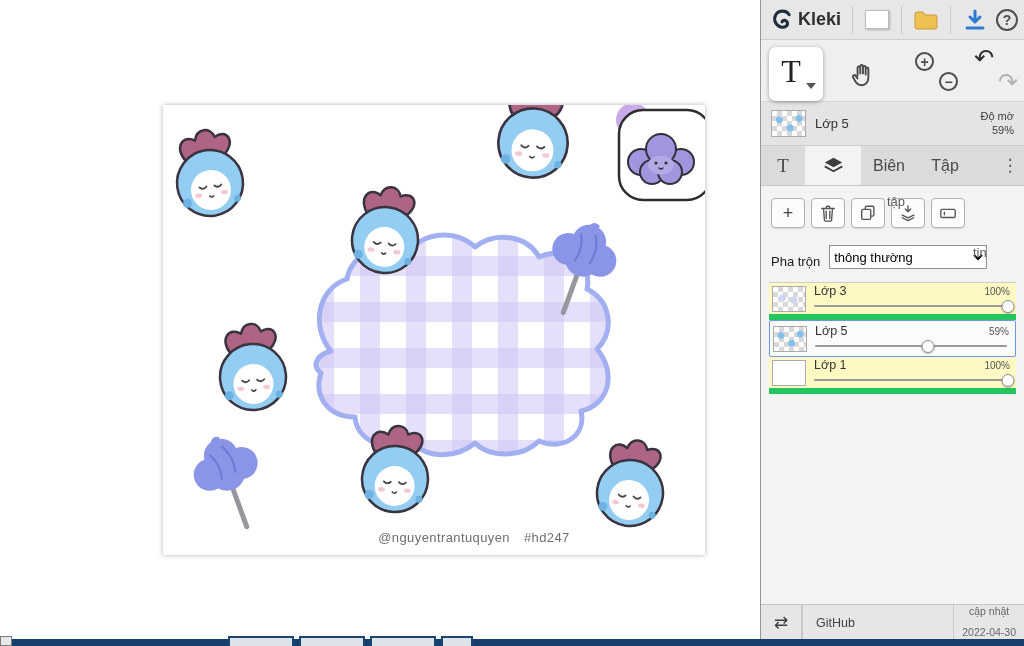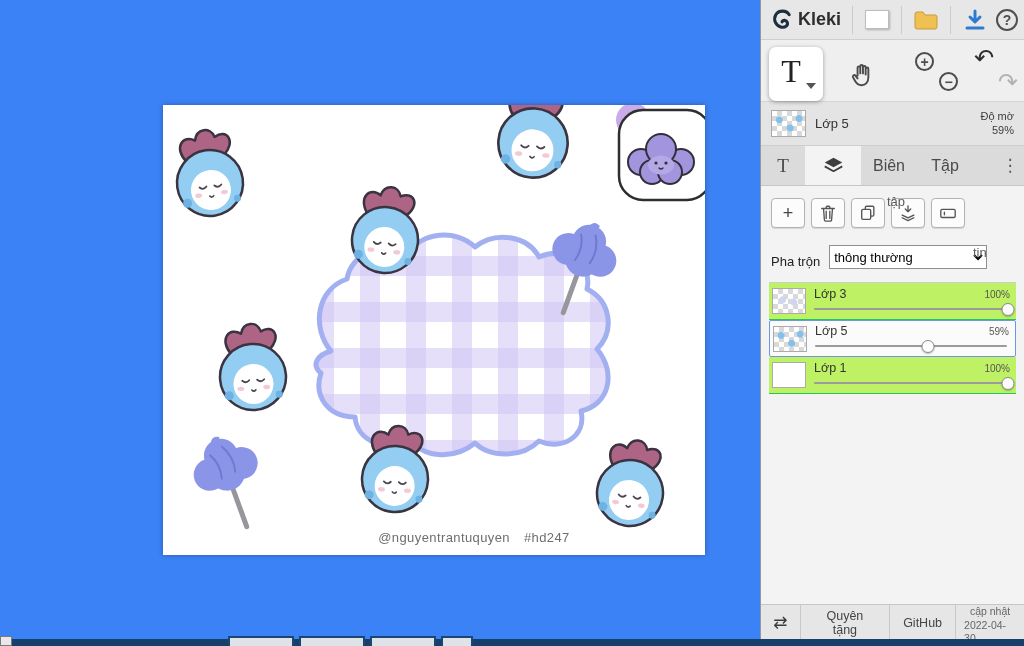--- a/index.html
+++ b/index.html
@@ -1,20 +1,20 @@
 <!DOCTYPE html>
 <html><head>
 <meta charset="utf-8">
 <style>
   * { margin:0; padding:0; box-sizing:border-box; }
   html,body { width:1024px; height:646px; overflow:hidden; }
   body { font-family:"Liberation Sans","DejaVu Sans",sans-serif; background:#a9a9a9; position:relative; }
 
   
-  .stage { position:absolute; inset:0; background:#3b82f6; }
+  .stage { position:absolute; inset:0; background:#ffffff; }
   .canvas-wrap { position:absolute; left:163px; top:105px; width:542px; height:450px; background:#fff; box-shadow:0 0 5px rgba(0,0,0,.3); }
   .canvas-wrap svg { display:block; }
   .signature { position:absolute; left:0; right:0; bottom:10px; text-align:center; transform:translateX(40px); font-size:13px; color:#6e6e6e; letter-spacing:.4px; }
   .signature span { margin:0 7px; }
 
   
   .panel { position:absolute; left:760px; top:0; width:264px; height:640px; background:#ececec; border-left:1px solid #979797; display:flex; flex-direction:column; }
 
   .topbar { height:40px; display:flex; align-items:center; padding:0 6px; background:#e7e7e7; border-bottom:1px solid #cfcfcf; }
   .logo-wrap { display:flex; align-items:center; gap:4px; padding:0 4px; cursor:pointer; }
@@ -66,21 +66,21 @@
   .actions button { width:34px; height:30px; background:#fcfcfc; border:1px solid #b3b3b3; border-radius:4px; box-shadow:0 1px 1px rgba(0,0,0,.12); display:flex; align-items:center; justify-content:center; cursor:pointer; color:#444; font-size:18px; }
   .stray { position:absolute; font-size:13px; color:#5a5a5a; z-index:3; }
   .stray-top { left:118px; top:2px; }
   .stray-right { left:204px; top:13px;margin-top:40px; }
 
   .blendrow { margin-top:9px; display:flex; align-items:flex-end; gap:9px; padding-left:2px; }
   .blend-label { font-size:13px; color:#1e1e1e; }
   .blendrow select { width:158px; height:24px; font-size:13px; font-family:inherit; border:1px solid #8f8f8f; background:#fff; }
 
   .layerlist { margin-top:13px; border-top:1px solid #cdcdcd; }
-  .layer-row { height:37px; display:flex; align-items:center; gap:8px; padding:2px 6px 2px 3px; border-bottom:1px solid #22c55e; background:#bef264; cursor:pointer; }
+  .layer-row { height:37px; display:flex; align-items:center; gap:8px; padding:2px 6px 2px 3px; border-bottom:6px solid #22c55e; background:#fef9c3; cursor:pointer; }
   .layer-row.selected { background:#fbfbfb; border:1px solid #6e96e8; border-radius:2px; }
   .layer-row .thumb { width:34px; height:26px; }
   .thumb-opaque { background-image:none; background-color:#fff; }
   .layer-main { flex:1; display:flex; flex-direction:column; min-width:0; }
   .layer-top { display:flex; justify-content:space-between; align-items:baseline; }
   .layer-name { font-size:12.5px; color:#333; }
   .layer-pct { font-size:10px; color:#555; }
   .track { position:relative; height:14px; margin-top:1px; margin-right:2px; }
   .track::before { content:""; position:absolute; left:0; right:0; top:6px; height:2px; background:#9b9b9b; border-radius:1px; }
   .knob { position:absolute; top:1px; width:13px; height:13px; border-radius:50%; background:#fdfdfd; border:1px solid #8c8c8c; box-shadow:0 1px 2px rgba(0,0,0,.25); transform:translateX(-50%); }
@@ -339,21 +339,20 @@
             </div>
         </div>
       </div>
 
     </div>
   </div>
 
   <div class="footer">
     <span class="swap">⇄</span>
     <div class="fsep"></div>
-    <button>Quyên tặng</button>
     <div class="fsep"></div>
     <button>GitHub</button>
     <div class="update">
       <span>cập nhật</span>
       <span>2022-04-30</span>
     </div>
   </div>
 
 </div>
 

